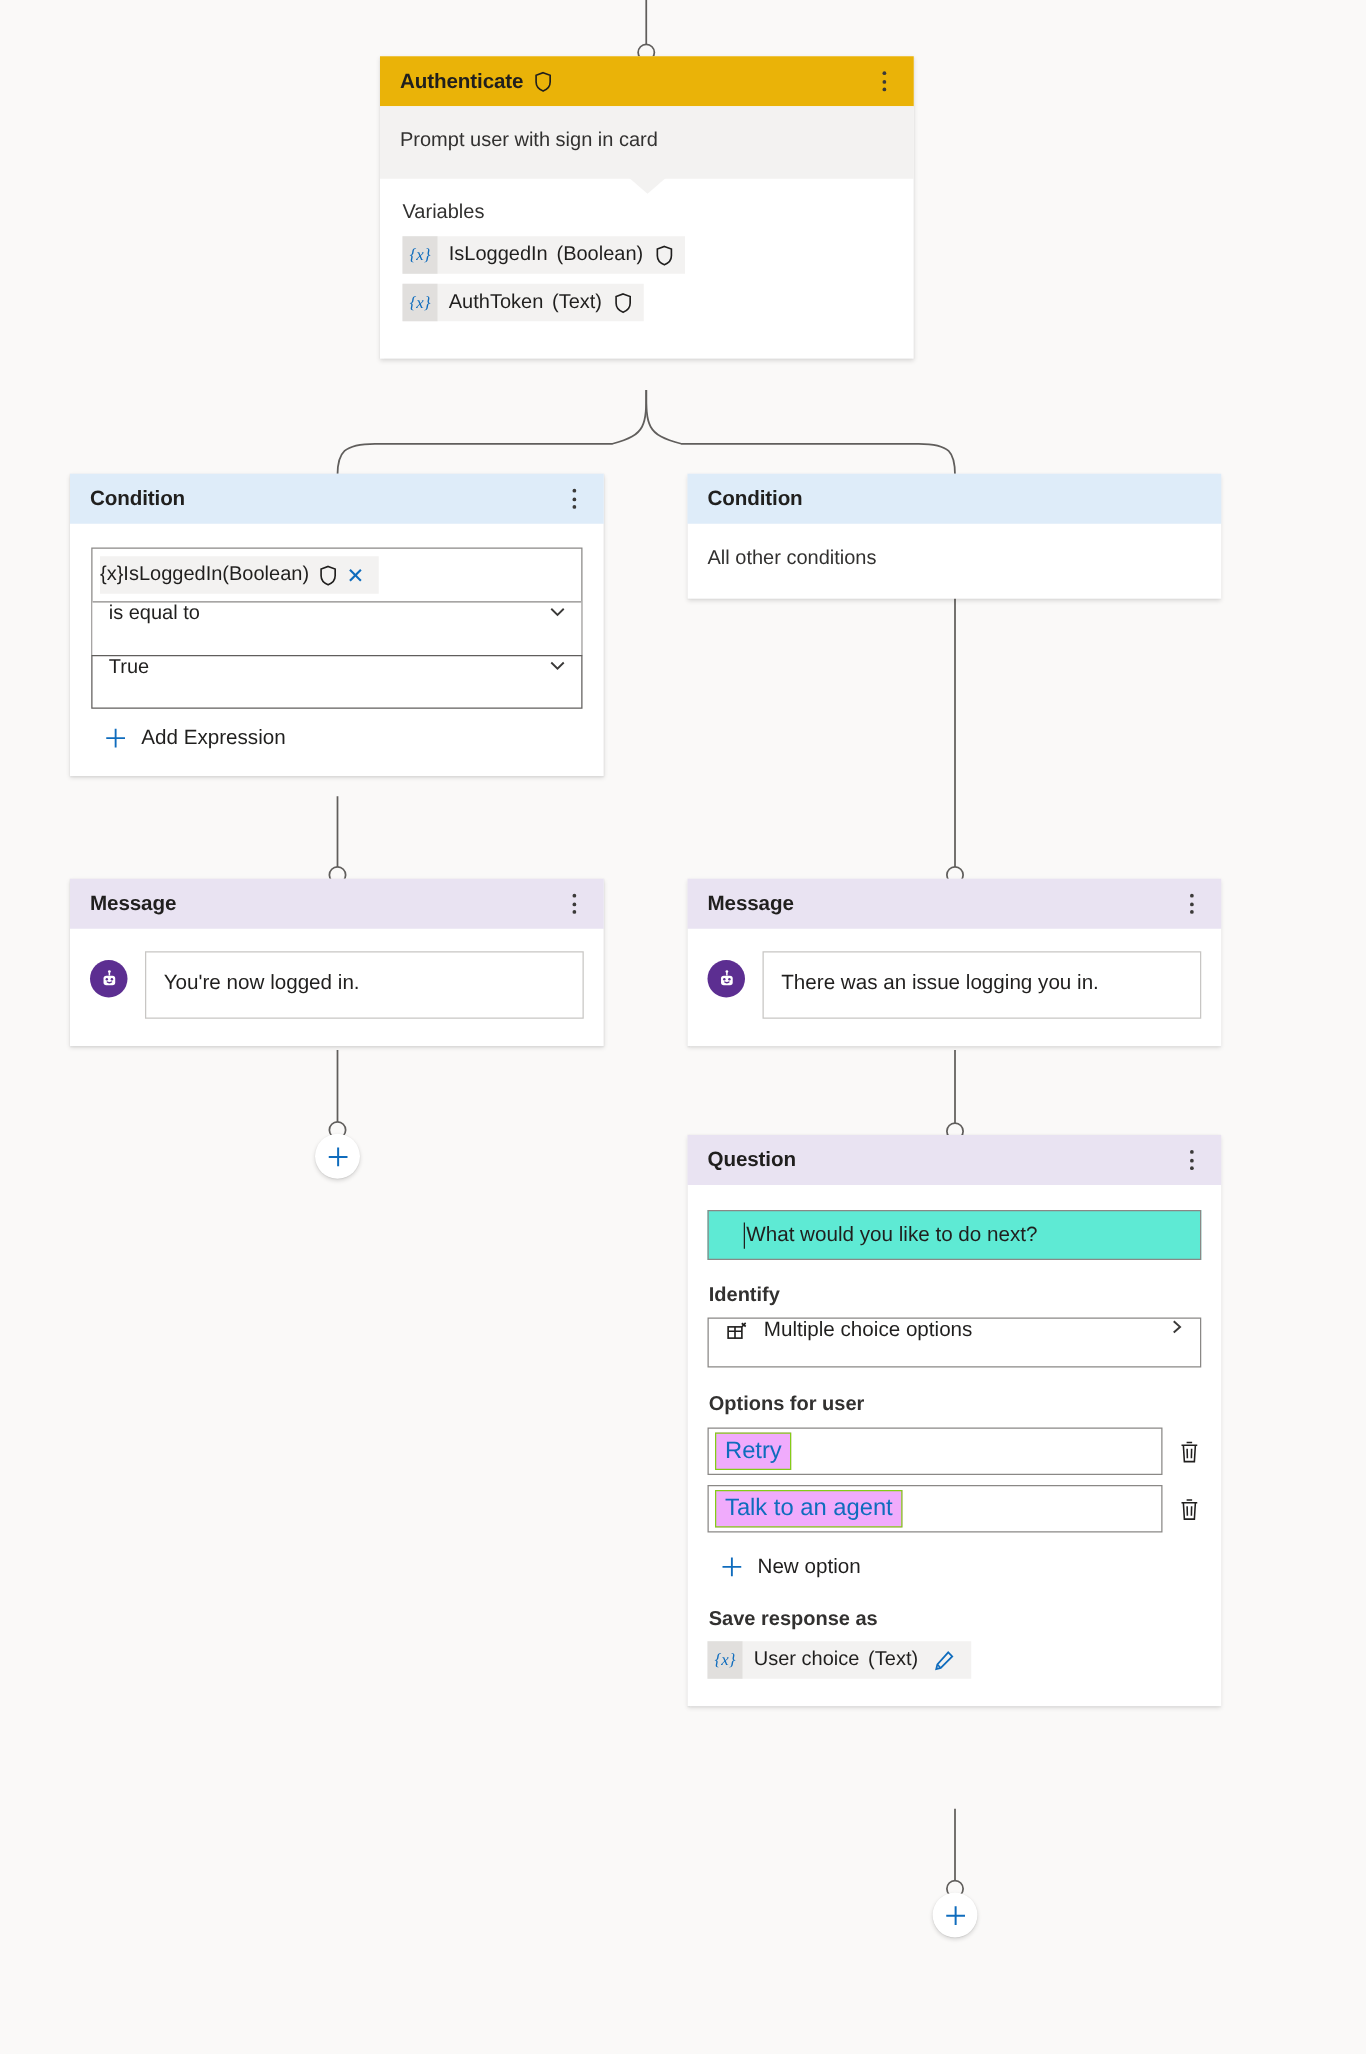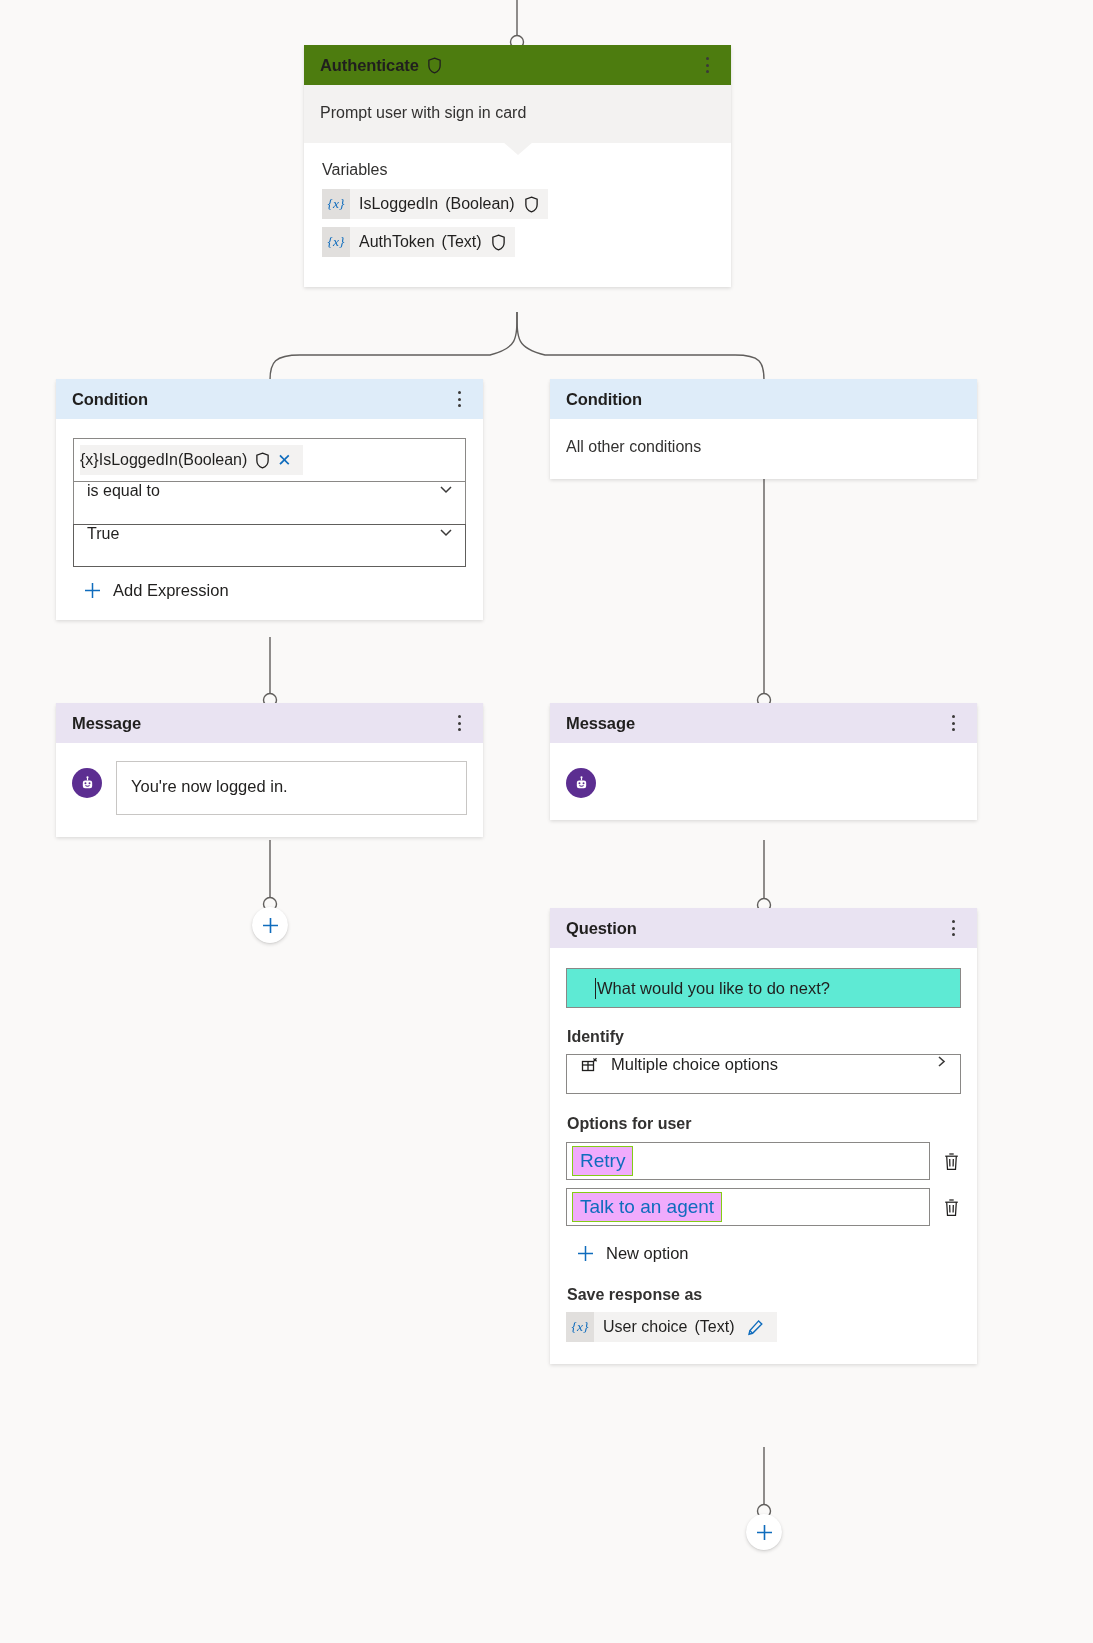--- a/index.html
+++ b/index.html
@@ -25,21 +25,21 @@
   .node-header {
     display: flex;
     align-items: center;
     height: 40px;
     padding: 0 13px 0 16px;
     font-size: 16.5px;
     font-weight: 600;
     letter-spacing: -0.1px;
   }
   .node-header .htitle { display: flex; align-items: center; gap: 8px; flex: 1 1 auto; }
-  .hdr-gray  { background: #4d7c0f; }
+  .hdr-gray  { background: #eab308; }
   .hdr-blue  { background: #deecf9; }
   .hdr-purple{ background: #e9e3f2; }
 
   .kebab {
     width: 22px; height: 26px;
     display: flex; flex-direction: column; align-items: center; justify-content: center; gap: 3.2px;
     cursor: pointer; flex: 0 0 auto;
   }
   .kebab i { display: block; width: 3px; height: 3px; border-radius: 50%; background: #3b3a39; }
 
@@ -364,20 +364,21 @@
       <span class="avatar">
         <svg width="17" height="17" viewBox="0 0 20 20">
           <rect x="4.5" y="6.5" width="11" height="9" rx="2.6" fill="#ffffff"></rect>
           <line x1="10" y1="3.2" x2="10" y2="6.4" stroke="#ffffff" stroke-width="1.4"></line>
           <circle cx="10" cy="2.7" r="1.3" fill="#ffffff"></circle>
           <circle cx="7.6" cy="9.8" r="1.15" fill="#5c2e91"></circle>
           <circle cx="12.4" cy="9.8" r="1.15" fill="#5c2e91"></circle>
           <path d="M7.6,12.2 C8.7,13.5 11.3,13.5 12.4,12.2" stroke="#5c2e91" stroke-width="1.2" fill="none"></path>
         </svg>
       </span>
+      <div class="msg-text">There was an issue logging you in.</div>
     </div>
   </div>
 
   <div class="node" style="left:550px; top:908px; width:427px;">
     <div class="node-header hdr-purple">
       <span class="htitle">
         <span>Question</span>
       </span>
       <span class="kebab">
           <i></i>

